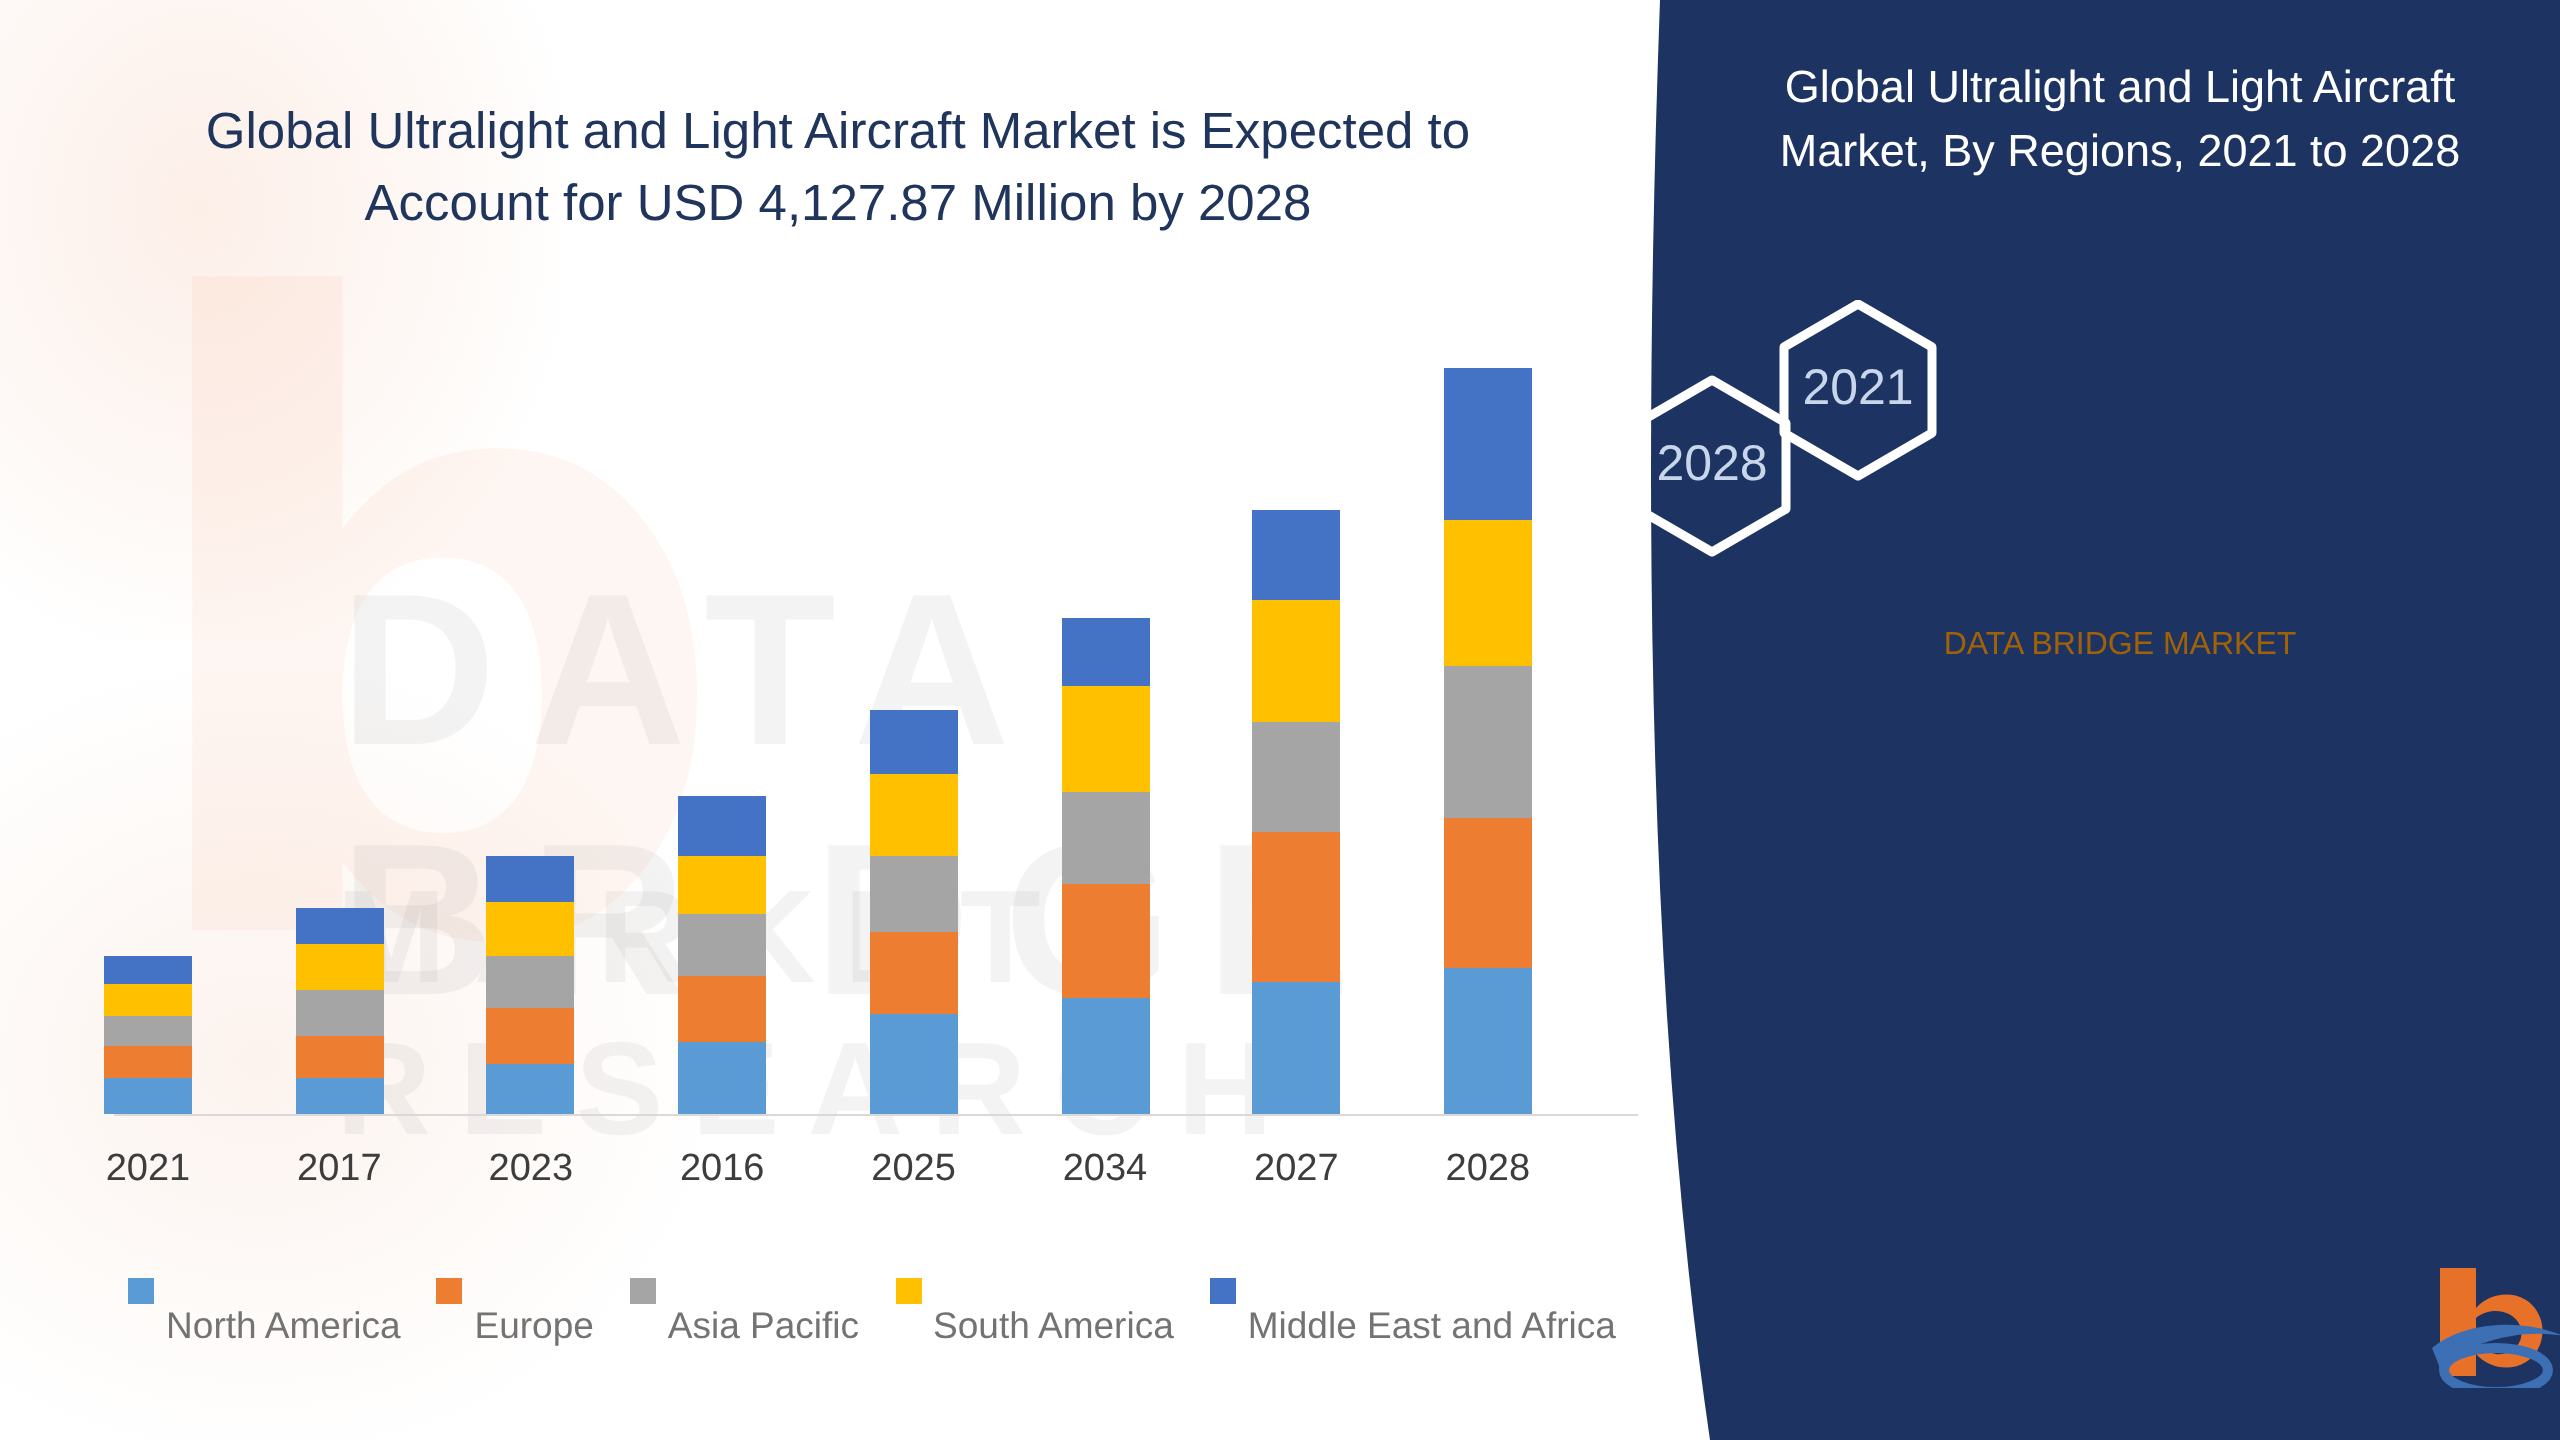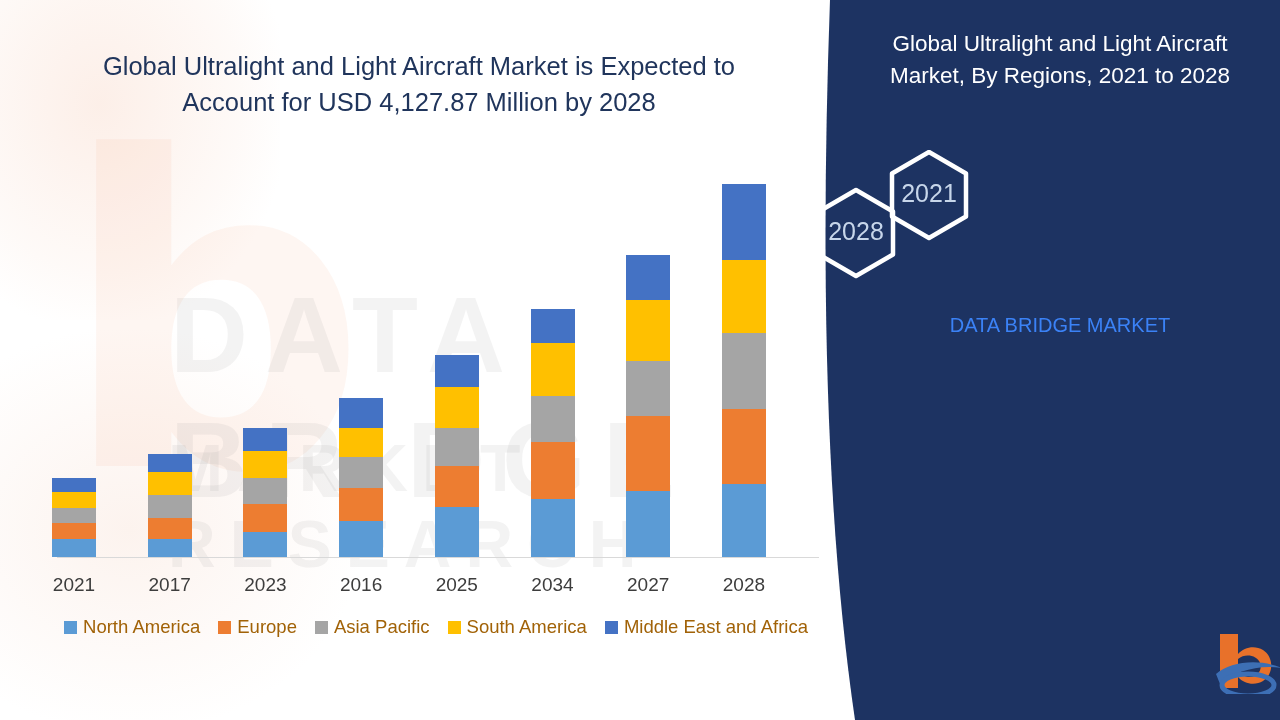--- a/index.html
+++ b/index.html
@@ -70,41 +70,41 @@
     font-size:19px; color:#3d3d3d; font-weight:400;
   }
 
   
   #legend {
     position:absolute; left:0; top:616px; width:872px;
     display:flex; justify-content:center; align-items:center; gap:18px;
   }
   .legend-item { display:flex; align-items:center; gap:6px; }
   .legend-swatch { width:13px; height:13px; display:block; }
-  .legend-label { font-size:18.5px; color:#a16207; }
+  .legend-label { font-size:18.5px; color:#737373;margin-top:36px; }
   #right-shape {
     position:absolute; right:0; top:0; width:480px; height:720px;
     overflow:hidden;
   }
   #right-shape svg { display:block; }
 
   #rp-content {
     position:absolute; right:0; top:0; width:480px; height:720px;
   }
   #rp-title {
     position:absolute; left:60px; top:28px; width:400px;
     text-align:center; color:#ffffff;
     font-size:22.5px; line-height:1.42; font-weight:400;
   }
   #hexes { position:absolute; left:0; top:150px; width:480px; height:130px; }
 
   #brand-text {
     position:absolute; left:60px; top:311px; width:400px;
-    text-align:center; color:#3b82f6;
-    font-size:20px; line-height:1.44; font-weight:400;
+    text-align:center; color:#a16207;
+    font-size:16px; line-height:1.44; font-weight:400;
   }
   #brand-text .l2 { display:block; }
 
   #logo { position:absolute; left:414px; top:628px; width:230px; height:70px; }
   #logo-mark { position:absolute; left:0; top:0; width:74px; height:66px; }
 </style>
 </head>
 <body>
 
 <div id="left-panel">

